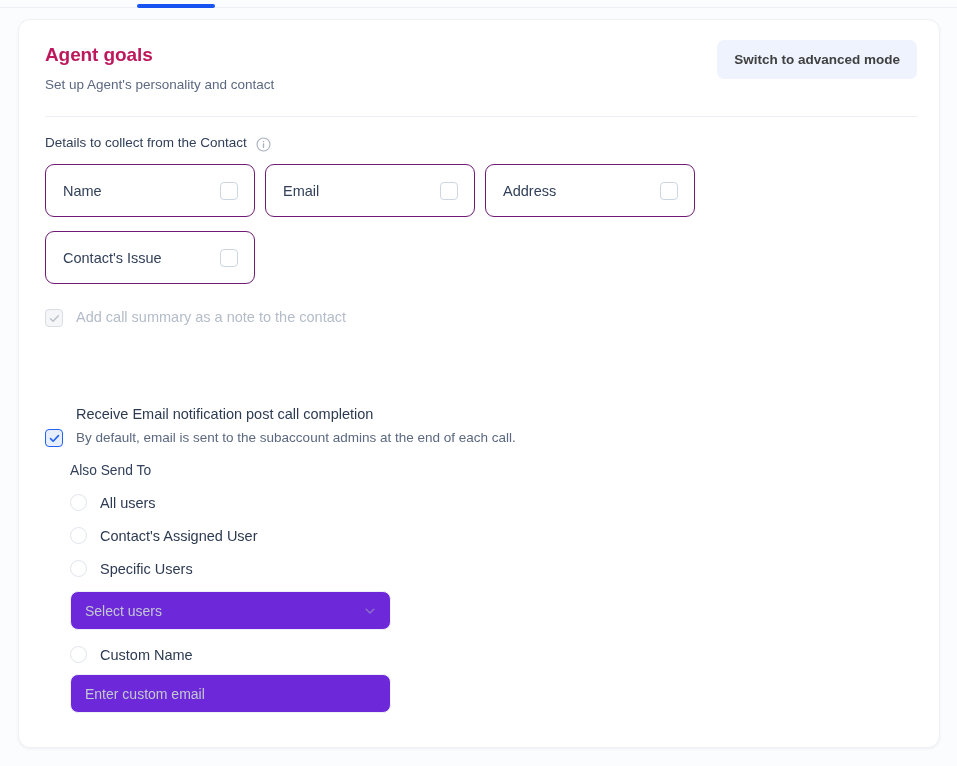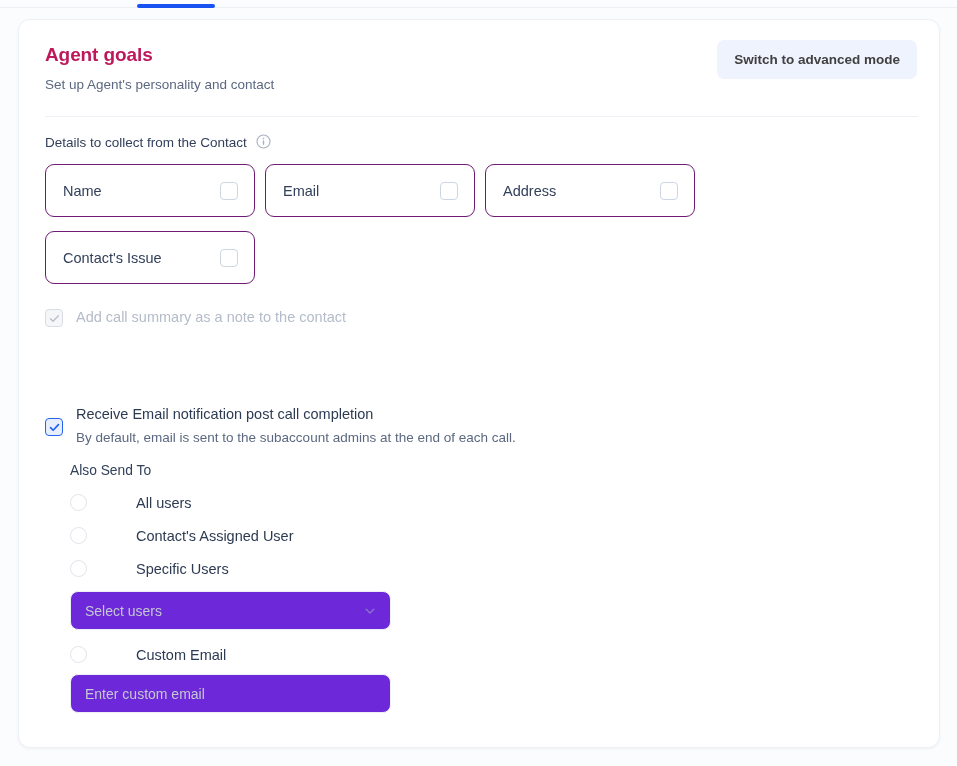--- a/index.html
+++ b/index.html
@@ -79,21 +79,21 @@
     left: 26px; top: 96px;
     width: 873px; height: 1px;
     background: #edf0f4;
   }
 
   
   .details-label-row {
     position: absolute;
     left: 26px; top: 114px;
     display: flex;
-    align-items: flex-start;
+    align-items: flex-end;
     gap: 9px;
   }
   .details-label {
     font-size: 13.5px;
     color: #32405a;
     line-height: 18px;
   }
   .info-icon {
     width: 15px; height: 15px;
     display: block;
@@ -129,21 +129,21 @@
     border: 1.4px solid #ccd6e2;
     border-radius: 4px;
     background: #fff;
     flex: none;
   }
 
   
   .check-row {
     position: absolute;
     display: flex;
-    align-items: center;
+    align-items: flex-end;
     gap: 13px;
   }
   .check-row.r1 { left: 26px; top: 287px; }
   .check-row.r2 { left: 26px; top: 337px; }
   .check-row.r3 { left: 26px; top: 385px; }
 
   .cb {
     width: 18px; height: 18px;
     border-radius: 4px;
     flex: none;
@@ -198,21 +198,20 @@
   .radio {
     width: 17px; height: 17px;
     border: 1.5px solid #dfe4eb;
     border-radius: 50%;
     background: #fff;
     flex: none;
   }
   .radio-label {
     font-size: 14.5px;
     color: #2c3a52;
-    margin-left: 36px;
   }
 
   .field {
     margin-top: 14px;
     width: 321px;
     height: 39px;
     border: 1px solid #edf0f4;
     border-radius: 8px;
     background: #6d28d9;
     display: flex;
@@ -325,21 +324,21 @@
       <span class="ph">Select users</span>
       <span>
         <svg class="chevron" viewBox="0 0 14 14" fill="none" xmlns="http://www.w3.org/2000/svg">
           <path d="M3.2 5.2 L7 9 L10.8 5.2" stroke="#aab2bf" stroke-width="1.3" stroke-linecap="round" stroke-linejoin="round"></path>
         </svg>
       </span>
     </div>
 
     <div class="radio-row tight">
       <span class="radio"></span>
-      <span class="radio-label">Custom Email</span>
+      <span class="radio-label">Custom Name</span>
     </div>
 
     <div class="field email">
       <span class="ph">Enter custom email</span>
     </div>
   </div>
 
 </div>
 
 </body></html>

